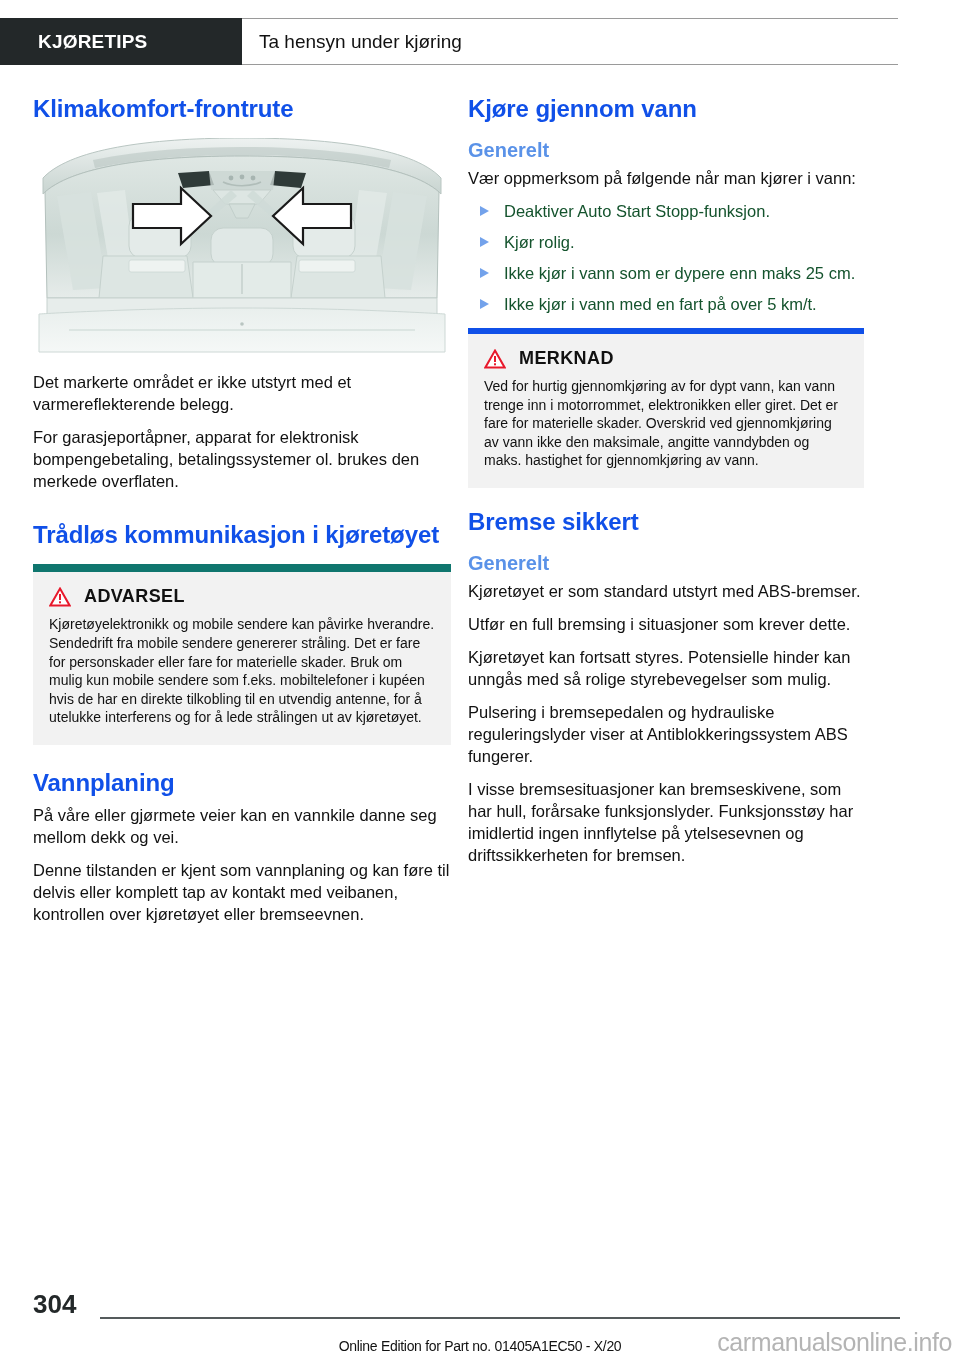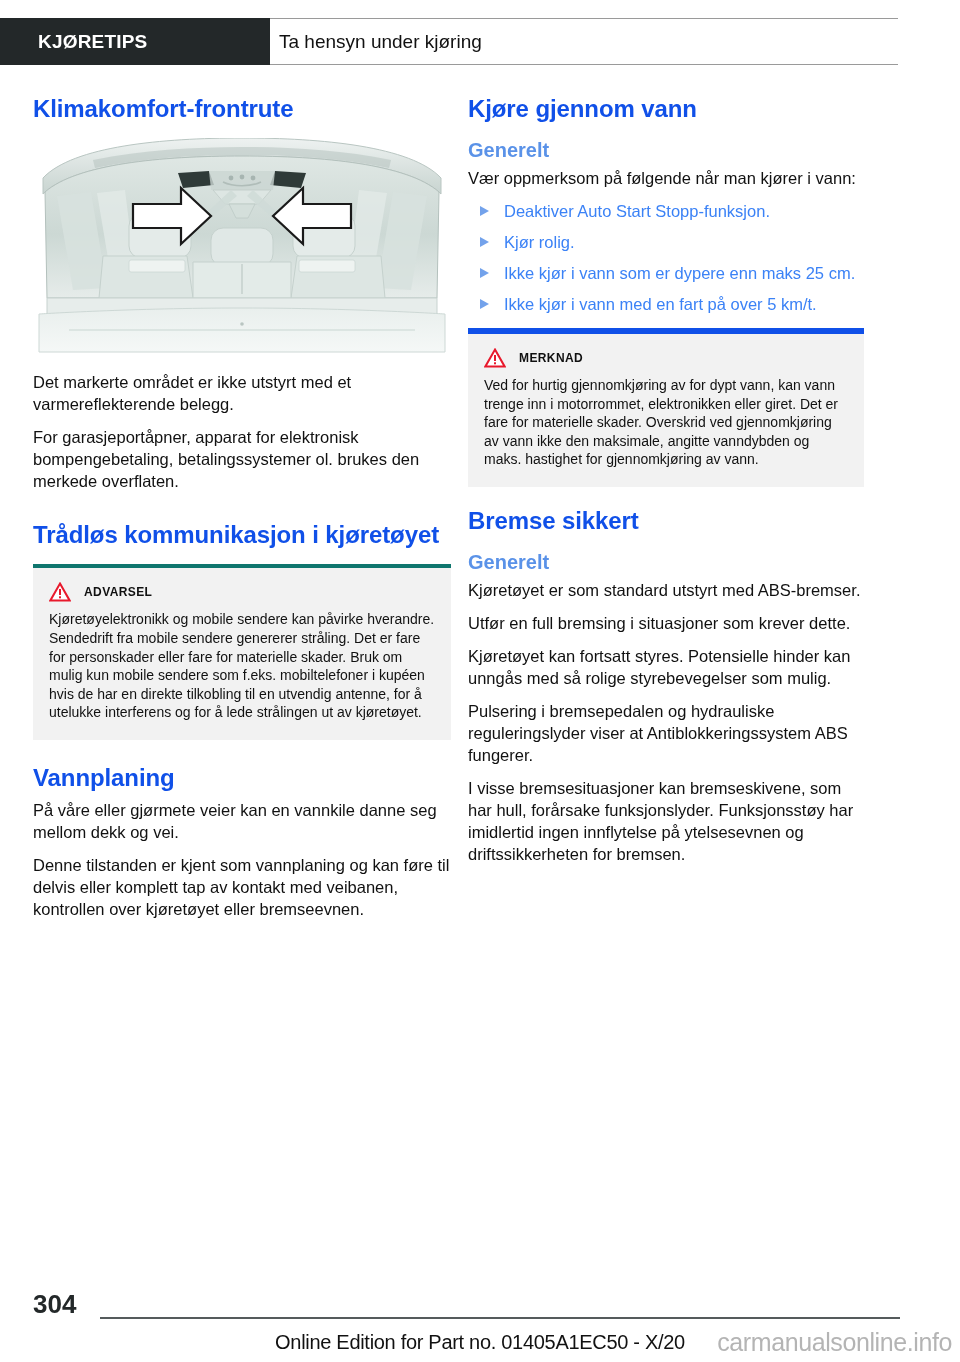--- a/index.html
+++ b/index.html
@@ -23,41 +23,41 @@
   
   .header {
     position: absolute;
     top: 18px;
     left: 0;
     width: 960px;
     height: 47px;
     display: flex;
   }
   .header-tab {
-    width: 270px;
+    width: 242px;
     height: 47px;
     background: #232829;
     color: #ffffff;
     display: flex;
     align-items: center;
     padding-left: 38px;
     font-size: 19px;
     font-weight: bold;
     letter-spacing: 0.2px;
   }
   .header-bar {
     flex: 1;
     height: 47px;
     background: #ffffff;
     border: 1px solid #9a9a9a;
     border-left: none;
     border-right: none;
     display: flex;
     align-items: center;
-    padding-left: 9px;
+    padding-left: 17px;
     font-size: 19px;
     color: #111111;
     margin-right: 62px;
   }
 
   
   .columns {
     position: absolute;
     top: 95px;
     left: 0;
@@ -106,51 +106,51 @@
   .fig-svg { display: block; width: 418px; height: 218px; }
 
   
   ul.bullets { list-style: none; margin: 2px 0 12px 0; }
   ul.bullets li {
     position: relative;
     padding-left: 36px;
     font-size: 16.5px;
     line-height: 1.33;
     margin-bottom: 9px;
-    color: #3b82f6;
+    color: #14532d;
   }
   ul.bullets li .tri {
     position: absolute;
     left: 12px;
     top: 5px;
     width: 0; height: 0;
     border-top: 5.5px solid transparent;
     border-bottom: 5.5px solid transparent;
     border-left: 9px solid #5a92e8;
     opacity: 0.85;
   }
 
   
   .notice {
     background: #f2f2f2;
     padding: 14px 16px 18px 16px;
     margin-top: 9px;
     margin-bottom: 20px;
   }
-  .notice.warn  { border-top: 4px solid #0f766e; }
+  .notice.warn  { border-top: 8px solid #0f766e; }
   .notice.note  { border-top: 6px solid #1050e8; }
 
   .notice-head {
     display: flex;
     align-items: center;
     gap: 13px;
     margin-bottom: 8px;
   }
   .notice-head .label {
-    font-size: 12px;
+    font-size: 18px;
     font-weight: bold;
     letter-spacing: 0.4px;
     color: #111111;
   }
   .warn-tri { width: 22px; height: 20px; display: block; }
 
   .notice p {
     font-size: 14px;
     line-height: 1.33;
     color: #111111;
@@ -179,21 +179,21 @@
     bottom: 43px;
     height: 2px;
     background: #555b5c;
   }
   .footer-note {
     position: absolute;
     left: 0;
     right: 0;
     bottom: 8px;
     text-align: center;
-    font-size: 20px;
+    font-size: 14px;
     color: #111111;
     letter-spacing: -0.3px;
   }
   .watermark {
     position: absolute;
     right: 8px;
     bottom: 5px;
     font-size: 25px;
     color: #b4b4b4;
     letter-spacing: -0.4px;

